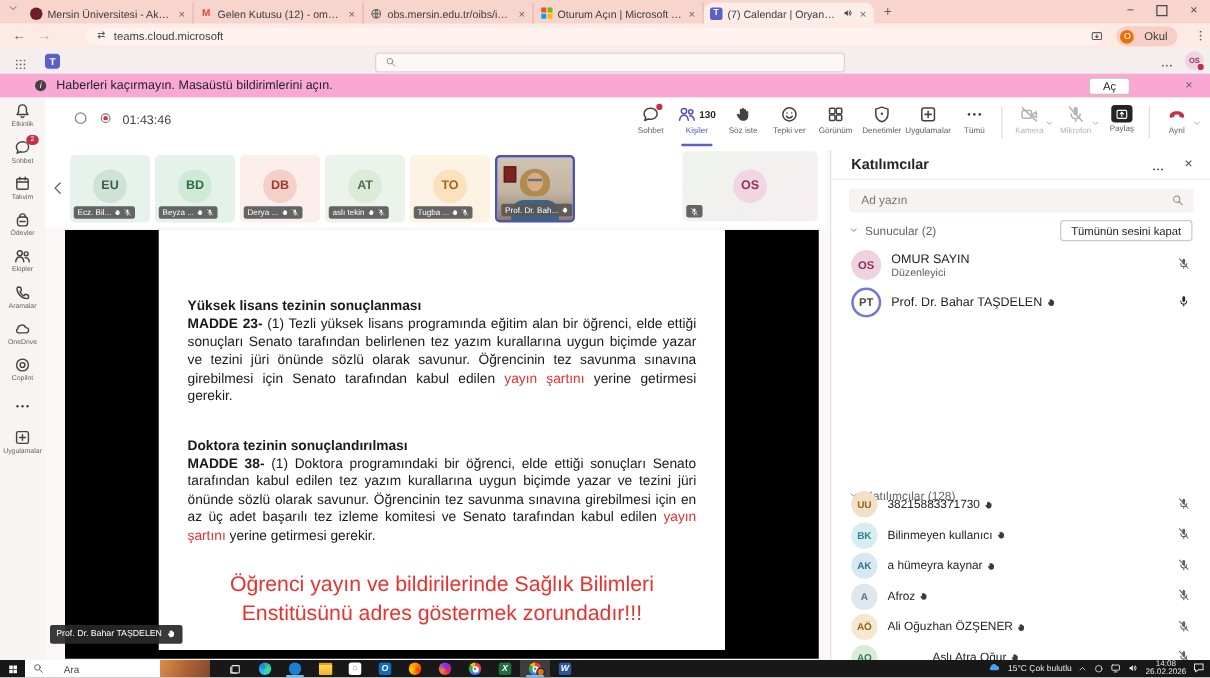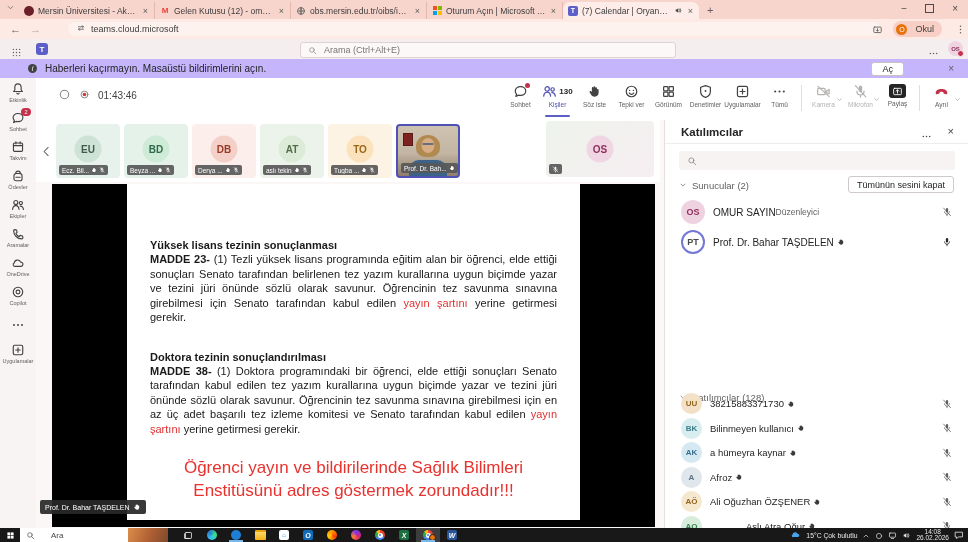--- a/index.html
+++ b/index.html
@@ -33,21 +33,21 @@
   #tsearch{left:300px;top:42px;width:360px;height:14px;background:#fcf8f7;border:1px solid #ddd3d1;
            border-radius:3px;display:flex;align-items:center;gap:5px;padding:0 7px;}
   #tsearch input{border:none;background:transparent;outline:none;font-size:9px;color:#616161;width:100%;
                  font-family:"Liberation Sans",sans-serif;}
   .avatar-os-sm{width:15px;height:15px;border-radius:50%;background:#efd3e1;color:#8e2f5c;font-size:7px;
                 font-weight:bold;display:flex;align-items:center;justify-content:center;position:relative;}
   .avatar-os-sm i{position:absolute;right:-1px;bottom:-1px;width:5px;height:5px;border-radius:50%;
                   background:#c4314b;border:1px solid #f4efee;}
 
   
-  #banner{left:0;top:59px;width:968px;height:19px;background:#c4b5fd;border-bottom:1px solid #e8e1df;
+  #banner{left:0;top:59px;width:968px;height:19px;background:#f9a8d4;border-bottom:1px solid #e8e1df;
           display:flex;align-items:center;font-size:10px;color:#242424;}
   #banner .info{width:9px;height:9px;border-radius:50%;background:#424242;color:#fff;font-size:7px;
                 display:flex;align-items:center;justify-content:center;margin:0 8px 0 28px;font-style:italic;}
   #banner button{position:absolute;right:64px;height:14px;background:#fff;border:1px solid #c9c2c0;
                  border-radius:3px;font-size:9px;color:#242424;padding:0 10px;font-family:inherit;}
   #banner .x{position:absolute;right:14px;color:#616161;font-size:10px;}
 
   
   #rail{left:0;top:78px;width:36px;height:450px;background:#f8f4f3;border-right:1px solid #eae4e2;}
   .railitem{width:36px;height:29px;display:flex;flex-direction:column;align-items:center;justify-content:center;
@@ -253,21 +253,20 @@
       <i></i>
   </span>
 </div>
 <div id="tsearch" class="abs">
   <span id="tsearchic"><span class="ic" style="width: 9px; height: 9px; color: rgb(138, 136, 134);">
         <svg viewBox="0 0 16 16" fill="none" stroke="currentColor" stroke-width="1.3" stroke-linecap="round" stroke-linejoin="round">
           <circle cx="7" cy="7" r="4"></circle>
           <path d="M10 10l4 4"></path>
         </svg>
       </span></span>
-  <input placeholder="Arama (Ctrl+Alt+E)" style="">
 </div>
 
 <div id="banner" class="abs">
   <span class="info">i</span>
   <span>Haberleri kaçırmayın. Masaüstü bildirimlerini açın.</span>
   <button>Aç</button>
   <span class="x">×</span>
 </div>
 
 <div id="rail" class="abs">
@@ -698,40 +697,41 @@
     <span class="abs" style="right:36px;top:8px;" id="pheaddots"><span class="ic" style="width: 11px; height: 11px; color: rgb(66, 66, 66);">
           <svg viewBox="0 0 16 16" fill="none" stroke="currentColor" stroke-width="1.3" stroke-linecap="round" stroke-linejoin="round">
             <circle cx="3.4" cy="8" r="1.1" fill="currentColor" stroke="none"></circle>
             <circle cx="8" cy="8" r="1.1" fill="currentColor" stroke="none"></circle>
             <circle cx="12.6" cy="8" r="1.1" fill="currentColor" stroke="none"></circle>
           </svg>
         </span></span>
     <span class="abs" style="right:14px;top:5px;font-size:11px;color:#424242;">×</span>
   </div>
   <div id="psearch">
+    <input placeholder="Ad yazın" style="">
     <span id="psearchic"><span class="ic" style="width: 10px; height: 10px; color: rgb(138, 136, 134);">
           <svg viewBox="0 0 16 16" fill="none" stroke="currentColor" stroke-width="1.3" stroke-linecap="round" stroke-linejoin="round">
             <circle cx="7" cy="7" r="4"></circle>
             <path d="M10 10l4 4"></path>
           </svg>
         </span></span>
   </div>
   <div class="psec" style="top:60px;">
     <span id="secchev1"><span class="ic" style="width: 8px; height: 8px; color: rgb(97, 97, 97);">
           <svg viewBox="0 0 16 16" fill="none" stroke="currentColor" stroke-width="1.3" stroke-linecap="round" stroke-linejoin="round">
             <path d="M4 6.2l4 4 4-4"></path>
           </svg>
         </span></span>
     <span>Sunucular (2)</span>
   </div>
   <button id="muteall">Tümünün sesini kapat</button>
   <div id="presenterrows">
       <div class="prow" style="top: 78px; height: 28px;">
         <span class="pav" style="width: 24px; height: 24px; font-size: 9px; background: rgb(239, 210, 224); color: rgb(142, 47, 92);">OS</span>
-        <div style="display: flex; flex-direction: row; overflow: hidden;">
+        <div style="display: flex; flex-direction: column; overflow: hidden;">
           <span class="pname">OMUR SAYIN</span>
           <span class="psub">Düzenleyici</span>
         </div>
         <span class="pmic"><span class="ic" style="width: 10px; height: 10px; color: rgb(97, 97, 97);">
             <svg viewBox="0 0 16 16" fill="none" stroke="currentColor" stroke-width="1.3" stroke-linecap="round" stroke-linejoin="round">
               <rect x="6.2" y="1.6" width="3.6" height="7.2" rx="1.8" fill="currentColor" stroke="none"></rect>
               <path d="M4.2 7.6c0 2.4 1.6 4 3.8 4s3.8-1.6 3.8-4M8 11.6V14"></path>
               <path d="M2.6 1.8l11 12"></path>
             </svg>
           </span></span>

